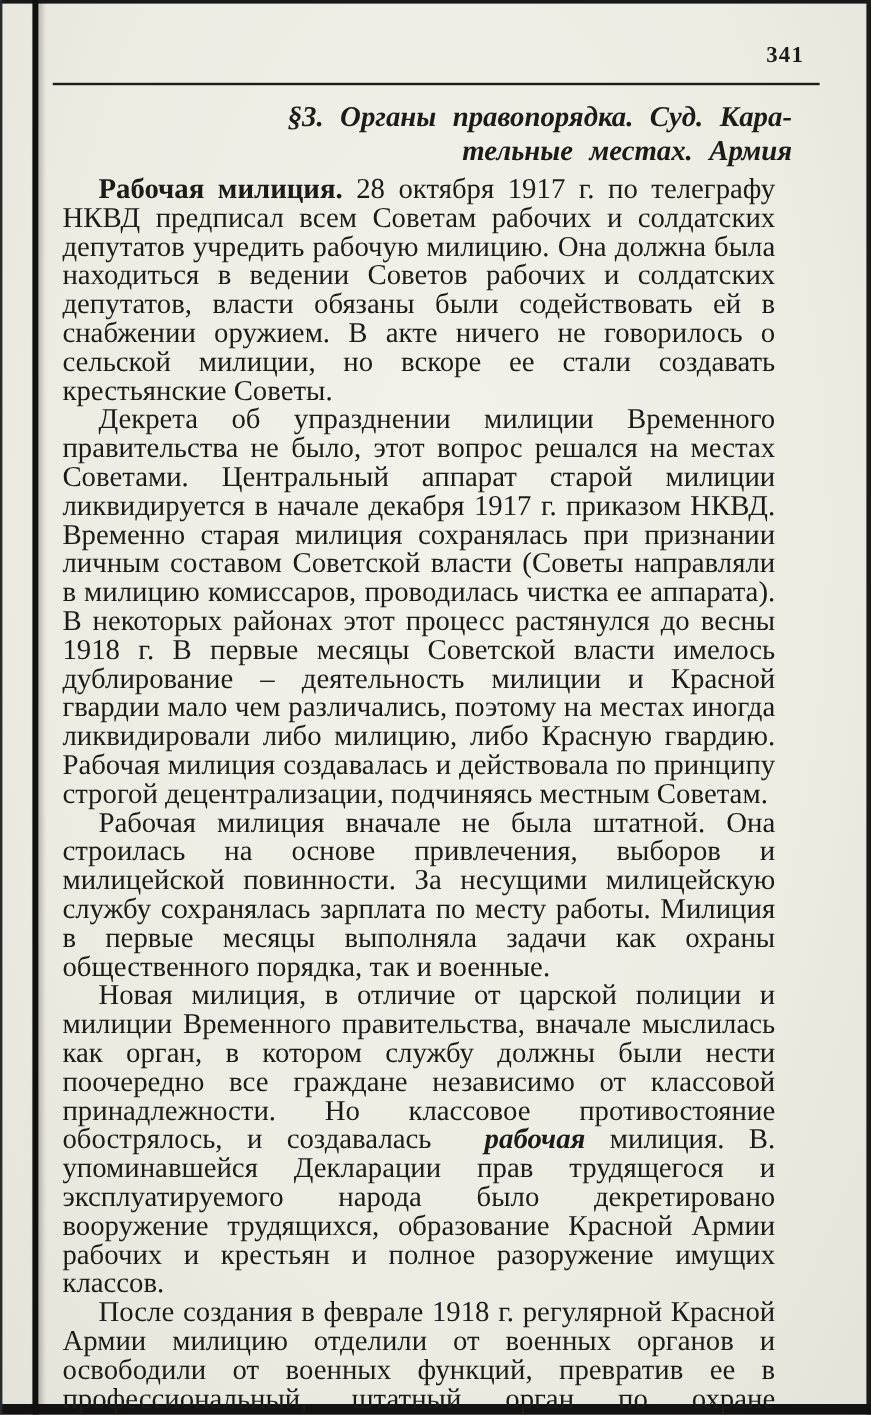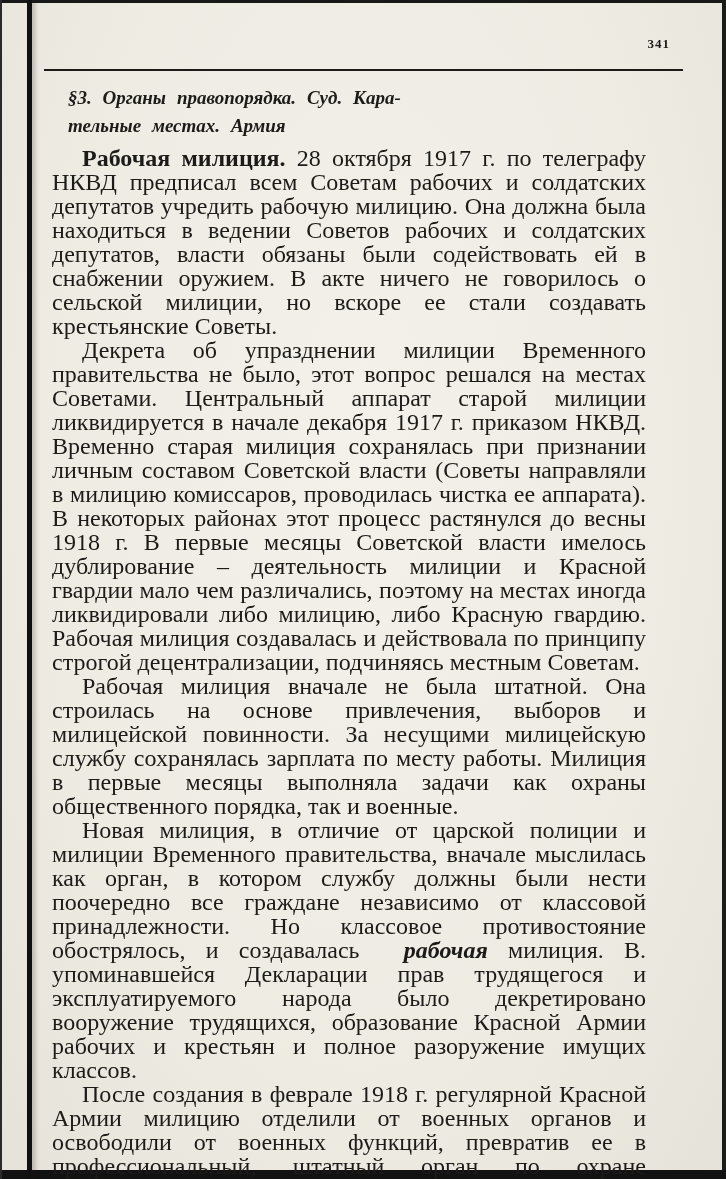--- a/index.html
+++ b/index.html
@@ -24,40 +24,40 @@
   .edge-left   { position:absolute; top:0; left:0; bottom:0; width:2px; background:#2a2a2a; }
   .gutter-line {
     position:absolute; top:0; bottom:0; left:27px; width:5px;
     background:#101010;
     box-shadow: 3px 0 4px rgba(30,25,15,0.25);
   }
   .page-number {
     position: absolute;
     top: 36px;
     right: 56px;
-    font-size: 13px;
+    font-size: 19px;
     font-weight: bold;
     letter-spacing: 1px;
   }
   .rule {
     position: absolute;
     top: 69px;
     left: 44px;
     width: 639px;
     height: 2px;
     background: #1c1b18;
   }
   .heading {
     position: absolute;
     top: 84px;
     left: 68px;
     width: 592px;
     margin: 0;
-    text-align: left;
-    font-size: 19px;
+    text-align: right;
+    font-size: 24px;
     font-weight: bold;
     font-style: italic;
     line-height: 28px;
     word-spacing: 0.32em;
   }
   .body-text {
     position: absolute;
     top: 146px;
     left: 52px;
     width: 594px;

